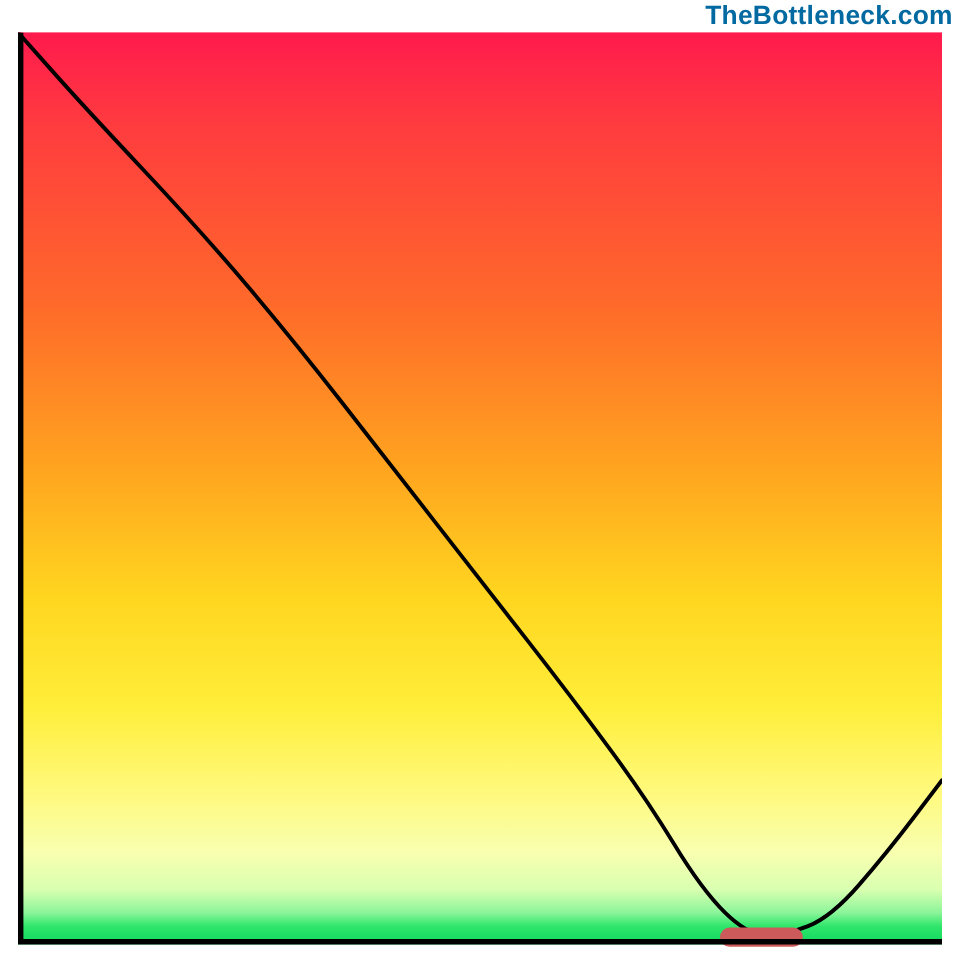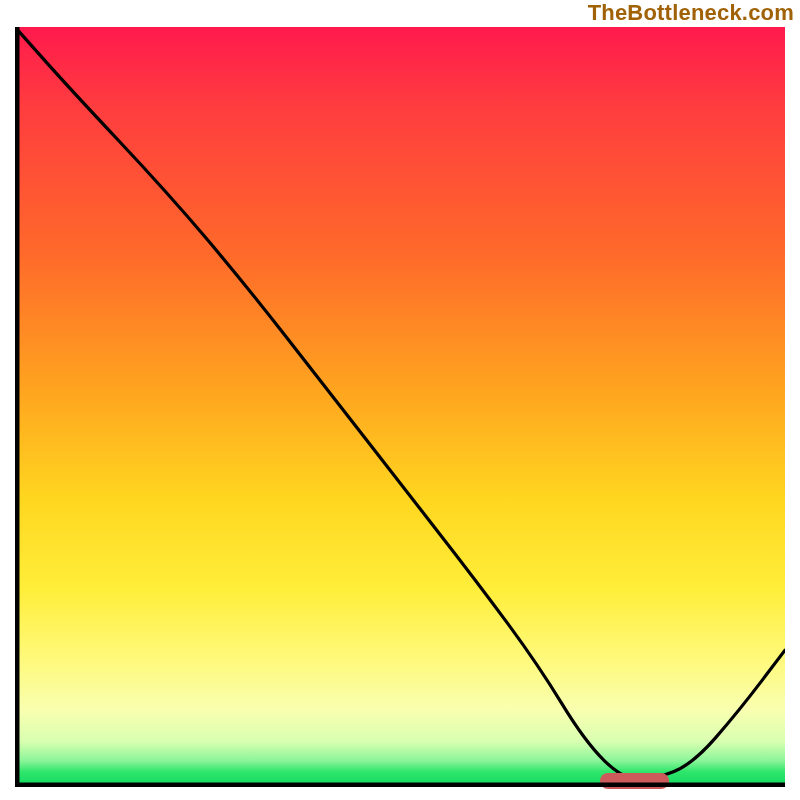--- a/index.html
+++ b/index.html
@@ -15,21 +15,21 @@
     position: relative;
     width: 800px;
     height: 800px;
   }
   .watermark {
     position: absolute;
     top: 0;
     right: 6px;
     font-size: 22px;
     font-weight: 600;
-    color: #a16207;
+    color: #0369a1;
     letter-spacing: 0.2px;
     z-index: 5;
   }
   .plot-frame {
     position: absolute;
     left: 15px;
     top: 27px;
     
     width: 770px;
     height: 760px;

